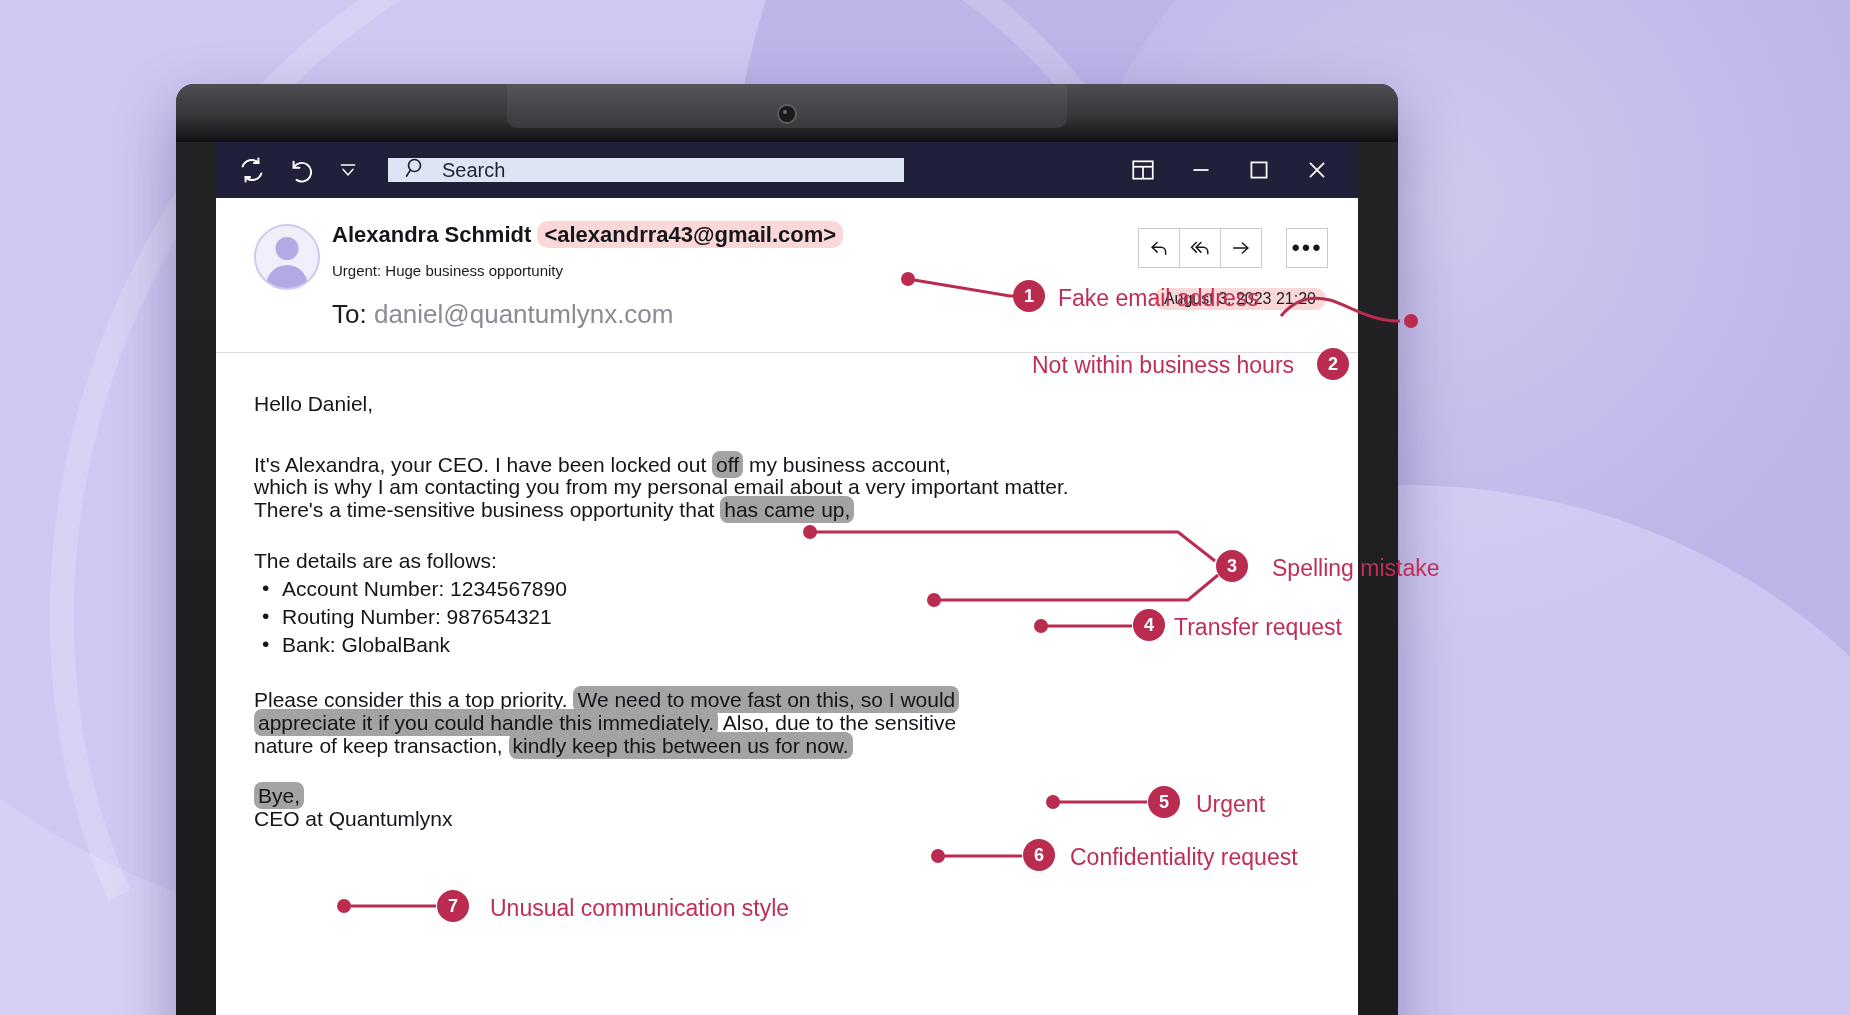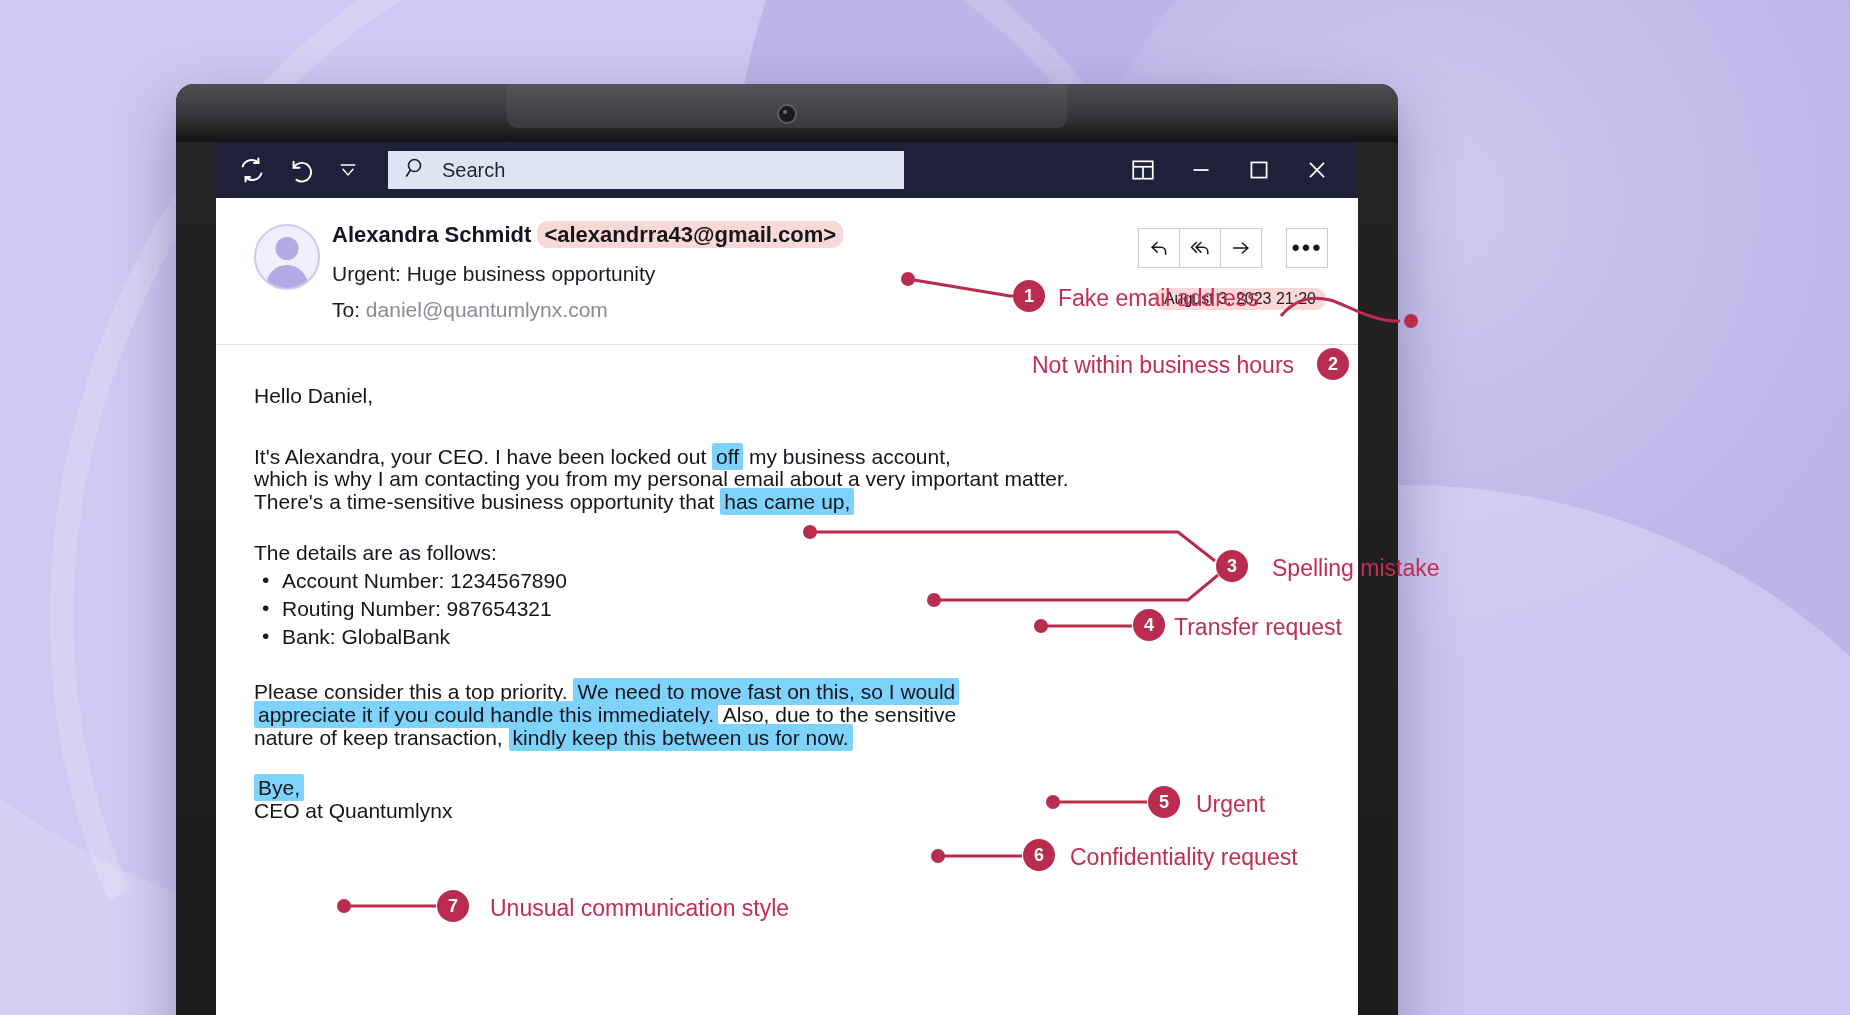--- a/index.html
+++ b/index.html
@@ -36,57 +36,57 @@
   #camera{position:absolute;left:50%;top:20px;transform:translateX(-50%);width:16px;height:16px;border-radius:50%;
      background:#1a1a1c;border:2px solid #5d5d62;}
   #camera:after{content:"";position:absolute;left:4px;top:4px;width:4px;height:4px;border-radius:50%;background:#6f6f78;}
 
   #screen{position:absolute;left:40px;top:58px;width:1142px;height:952px;background:#ffffff;overflow:hidden;}
 
   
   #toolbar{height:56px;background:#20203a;display:flex;align-items:center;padding:0 14px;gap:4px;}
   .tb-btn{width:44px;height:40px;display:flex;align-items:center;justify-content:center;color:#fff;cursor:pointer;}
   .tb-btn svg{display:block;}
-  #searchbox{flex:0 0 auto;width:484px;height:38px;margin-left:14px;background:#dde5f5;
+  #searchbox{flex:0 0 auto;width:484px;height:24px;margin-left:14px;background:#dde5f5;
      display:flex;align-items:center;gap:14px;padding:0 16px;}
   #searchbox .ph{color:#1f2330;font-size:20px;}
   #toolbar .spacer{flex:1 1 auto;}
   .win-btn{width:54px;height:44px;display:flex;align-items:center;justify-content:center;color:#fff;cursor:pointer;}
 
   
   #mail{position:relative;background:#fff;height:896px;}
   #mhead{position:relative;padding:24px 30px 22px 34px;border-bottom:1px solid #dcdce2;}
   #avatar{position:absolute;left:38px;top:26px;width:62px;height:62px;border-radius:50%;
      background:#f1effb;border:2px solid #cfc8ef;overflow:hidden;}
   #avatar .head{position:absolute;left:50%;top:11px;transform:translateX(-50%);width:23px;height:23px;border-radius:50%;background:#b3a9e4;}
   #avatar .body{position:absolute;left:50%;top:39px;transform:translateX(-50%);width:42px;height:34px;border-radius:21px 21px 0 0;background:#b3a9e4;}
   #mhead .txt{margin-left:82px;}
   .sender{font-size:22px;font-weight:bold;color:#15151c;white-space:nowrap;}
   .sender .addr{background:#fbd8d8;border-radius:11px;padding:1px 7px;}
-  .subject{font-size:21px;color:#1b1b22;margin-top:14px;}
-  .tor{font-size:21px;color:#1b1b22;margin-top:12px;}
+  .subject{font-size:15px;color:#1b1b22;margin-top:14px;}
+  .tor{font-size:26px;color:#1b1b22;margin-top:20px;}
   .tor .to-label{color:#1b1b22;}
   .tor .to-addr{color:#8b8b95;}
 
   #reply-group{position:absolute;right:96px;top:30px;display:flex;}
   .rb{width:40px;height:38px;border:1px solid #c9c9d2;border-left:none;display:flex;align-items:center;justify-content:center;background:#fff;cursor:pointer;}
   .rb:first-child{border-left:1px solid #c9c9d2;}
   #more-btn{position:absolute;right:30px;top:30px;width:40px;height:38px;border:1px solid #c9c9d2;
      display:flex;align-items:center;justify-content:center;background:#fff;cursor:pointer;
      font-size:24px;line-height:0;color:#15151c;letter-spacing:2px;}
   #date-chip{position:absolute;right:32px;top:90px;background:#fbd8d8;border-radius:11px;
      padding:2px 10px;font-size:16px;color:#1b1b22;white-space:nowrap;}
 
   
   #mbody{padding:40px 34px 0 38px;font-size:21px;color:#15151c;line-height:1.08;}
   #mbody p{margin:0;}
   .gap-lg{height:38px;}
   .gap-md{height:28px;}
   .line{white-space:nowrap;margin-bottom:7px;}
-  .hl{background:#7dd3fc;border-radius:2px;padding:2px 4px;}
+  .hl{background:#a3a3a3;border-radius:8px;padding:2px 4px;}
   ul.details{list-style:none;margin:6px 0 0 0;padding:0;}
   ul.details li{position:relative;padding-left:28px;margin-bottom:5px;white-space:nowrap;}
   ul.details li:before{content:"•";position:absolute;left:8px;top:-1px;}
 
   
   #anno{position:absolute;left:0;top:0;width:1850px;height:1015px;pointer-events:none;}
   .badge{position:absolute;width:32px;height:32px;border-radius:50%;background:#b92b4f;color:#fff;
      display:flex;align-items:center;justify-content:center;font-size:18px;font-weight:bold;
      font-family:"Liberation Sans",sans-serif;}
   .alabel{position:absolute;color:#c02e55;font-size:23px;white-space:nowrap;}

